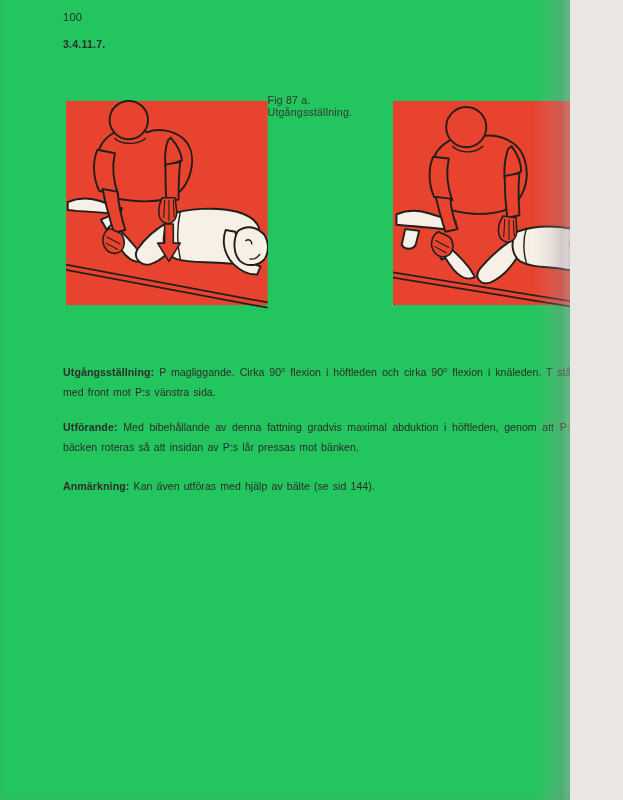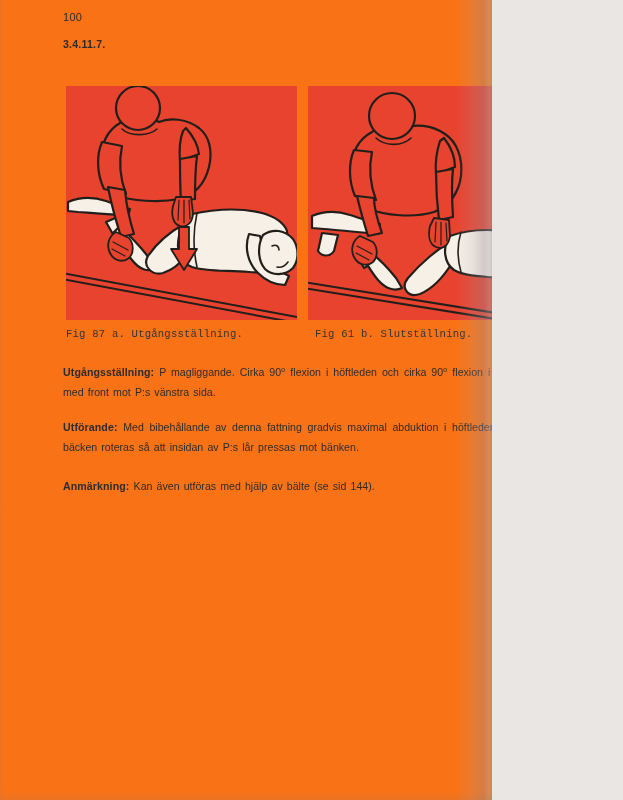--- a/index.html
+++ b/index.html
@@ -1,19 +1,19 @@
 <!DOCTYPE html>
 <html style="--illustration-red: #e8432f; --figure-fill: #f6f0e7; --line-color: #221f1b; --text-color: #2e2c2a;"><head>
 <meta charset="utf-8">
 <style>
   html,body{margin:0;padding:0;background:#e9e6e4;}
   .page{
     position:relative;
-    width:492px;height:800px;
-    background:#f97316;
+    width:570px;height:800px;
+    background:#22c55e;
     overflow:hidden;
     font-family:"Liberation Sans","DejaVu Sans",sans-serif;
     color:var(--text-color,#2e2c2a);
   }
   .edge-right{
     position:absolute;top:0;right:0;width:36px;height:100%;
     background:linear-gradient(90deg,rgba(168,158,166,0) 0%,rgba(168,158,166,0.18) 45%,rgba(150,140,150,0.38) 78%,rgba(178,170,178,0.42) 92%,rgba(160,152,160,0.5) 100%);
     pointer-events:none;
   }
   .edge-bottom{
@@ -34,21 +34,21 @@
     position:absolute;left:63px;top:38px;width:496px;
     display:grid;grid-template-columns:66px 1fr;
     font-size:10.6px;line-height:13.5px;
   }
   .section-number{font-weight:bold;letter-spacing:0.2px;}
   .section-text{text-align:justify;word-spacing:1.5px;}
   .figures{
     position:absolute;left:66px;top:86px;
     display:flex;gap:11px;align-items:flex-start;
   }
-  .figure{display:flex;flex-direction:column;font-family:Liberation Mono, monospace;}
+  .figure{display:flex;flex-direction:row;}
   .figure svg{display:block;}
   .caption{
     margin-top:8px;font-size:10.6px;letter-spacing:0.2px;color:#363432;
   }
   .figure-b .caption{padding-left:7px;}
   .body-copy{
     position:absolute;left:63px;top:362px;width:512px;
     font-size:10.6px;line-height:20px;text-align:justify;
     word-spacing:1.2px;
   }

